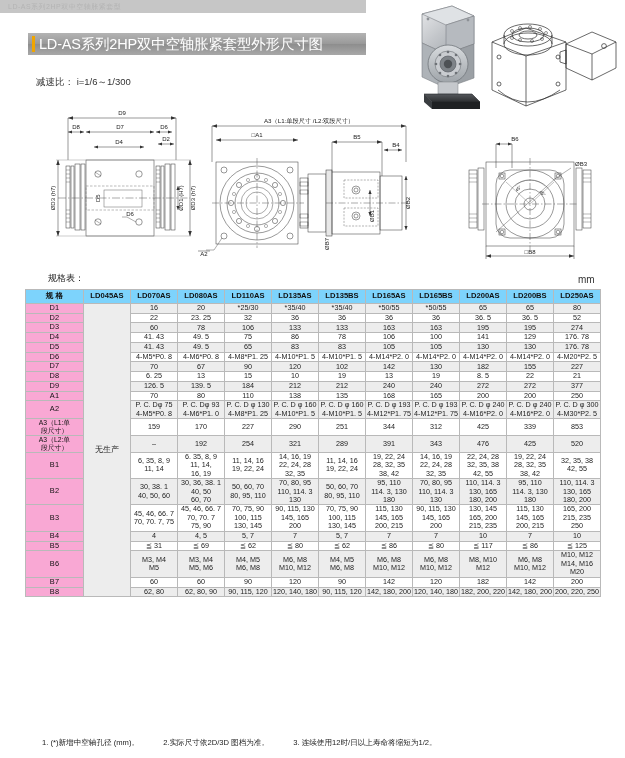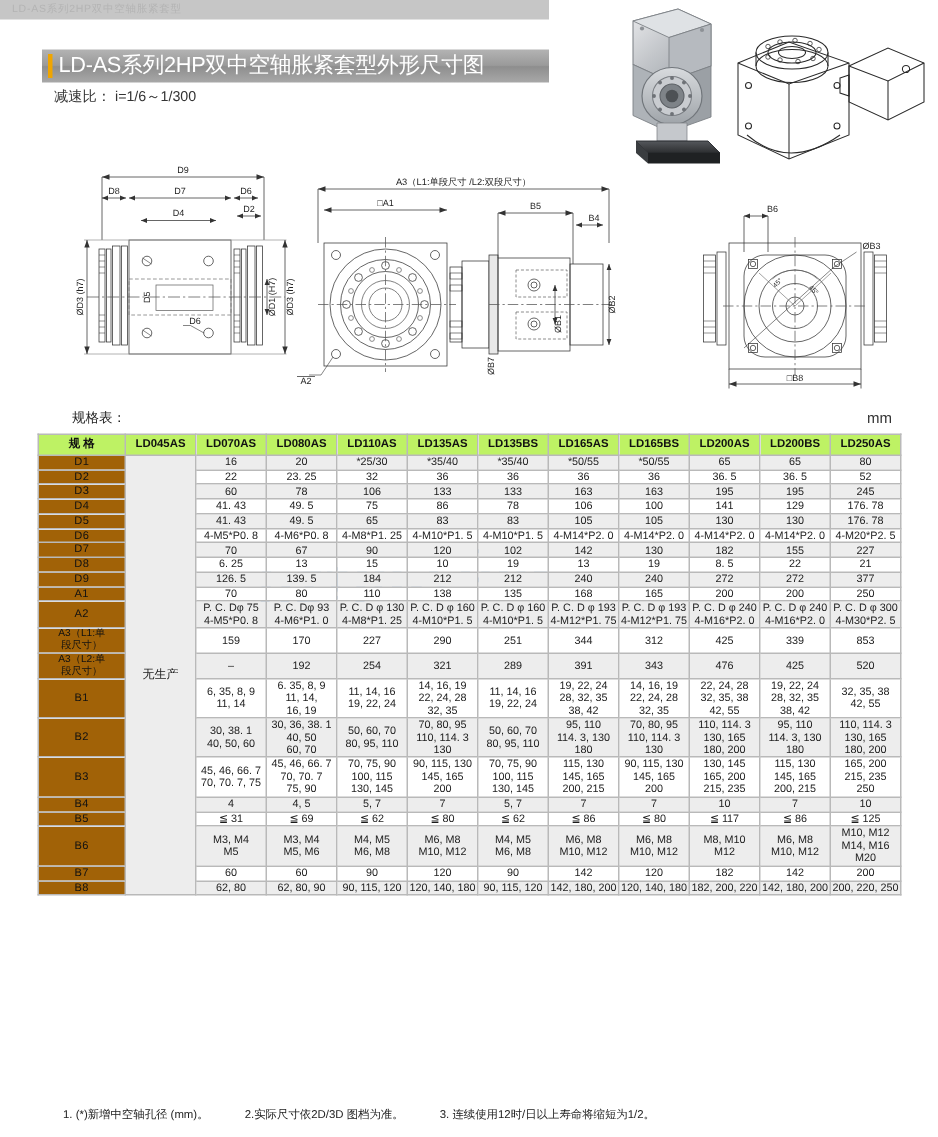--- a/index.html
+++ b/index.html
@@ -29,21 +29,21 @@
   }
   .titlebar-accent{
     position:absolute;left:4px;top:3px;width:3px;height:16px;background:#f0a500;
   }
   .titletext{
     position:absolute;left:11px;top:1px;height:20px;line-height:20px;
     font-size:14.5px;font-weight:normal;color:#ffffff;white-space:nowrap;
     letter-spacing:-0.2px;
   }
   .ratio{
-    position:absolute;left:36px;top:58px;
+    position:absolute;left:36px;top:76px;
     font-size:9.5px;color:#333;white-space:nowrap;
   }
   
   .photo{position:absolute;left:400px;top:2px;width:225px;height:108px;}
   
   .drawings{position:absolute;left:26px;top:104px;width:592px;height:162px;}
   .drawings svg{display:block;}
   
   .speccap{
     position:absolute;left:36px;top:272px;font-size:9px;color:#222;margin-left:12px;
@@ -63,28 +63,28 @@
   table.spec td,table.spec th{
     border:1px solid #b9b9b9;
     text-align:center;
     vertical-align:middle;
     padding:0 1px;
     line-height:1.18;
     word-break:keep-all;
     overflow:hidden;
   }
   table.spec thead th{
-    background:#bef264;
+    background:#7dd3fc;
     font-weight:bold;
     font-size:7.6px;
     height:13px;
     color:#111;
   }
   th.rowhead{
-    background:#a16207;
+    background:#f9a8d4;
     font-weight:normal;
     font-size:7.4px;
     color:#111;
     letter-spacing:.3px;
   }
   th.rowhead.tall{font-size:6.8px;line-height:1.15;letter-spacing:0;}
   tr.band td{background:#ededed;}
   tr.plain td{background:#ffffff;}
   td.none{
     background:#ffffff;font-size:8px;color:#222;
@@ -554,21 +554,21 @@
         <th class="rowhead">D3</th>
         <td>60</td>
         <td>78</td>
         <td>106</td>
         <td>133</td>
         <td>133</td>
         <td>163</td>
         <td>163</td>
         <td>195</td>
         <td>195</td>
-        <td>245</td>
+        <td>274</td>
       </tr>
       <tr class="plain">
         <th class="rowhead">D4</th>
         <td>41. 43</td>
         <td>49. 5</td>
         <td>75</td>
         <td>86</td>
         <td>78</td>
         <td>106</td>
         <td>100</td>

